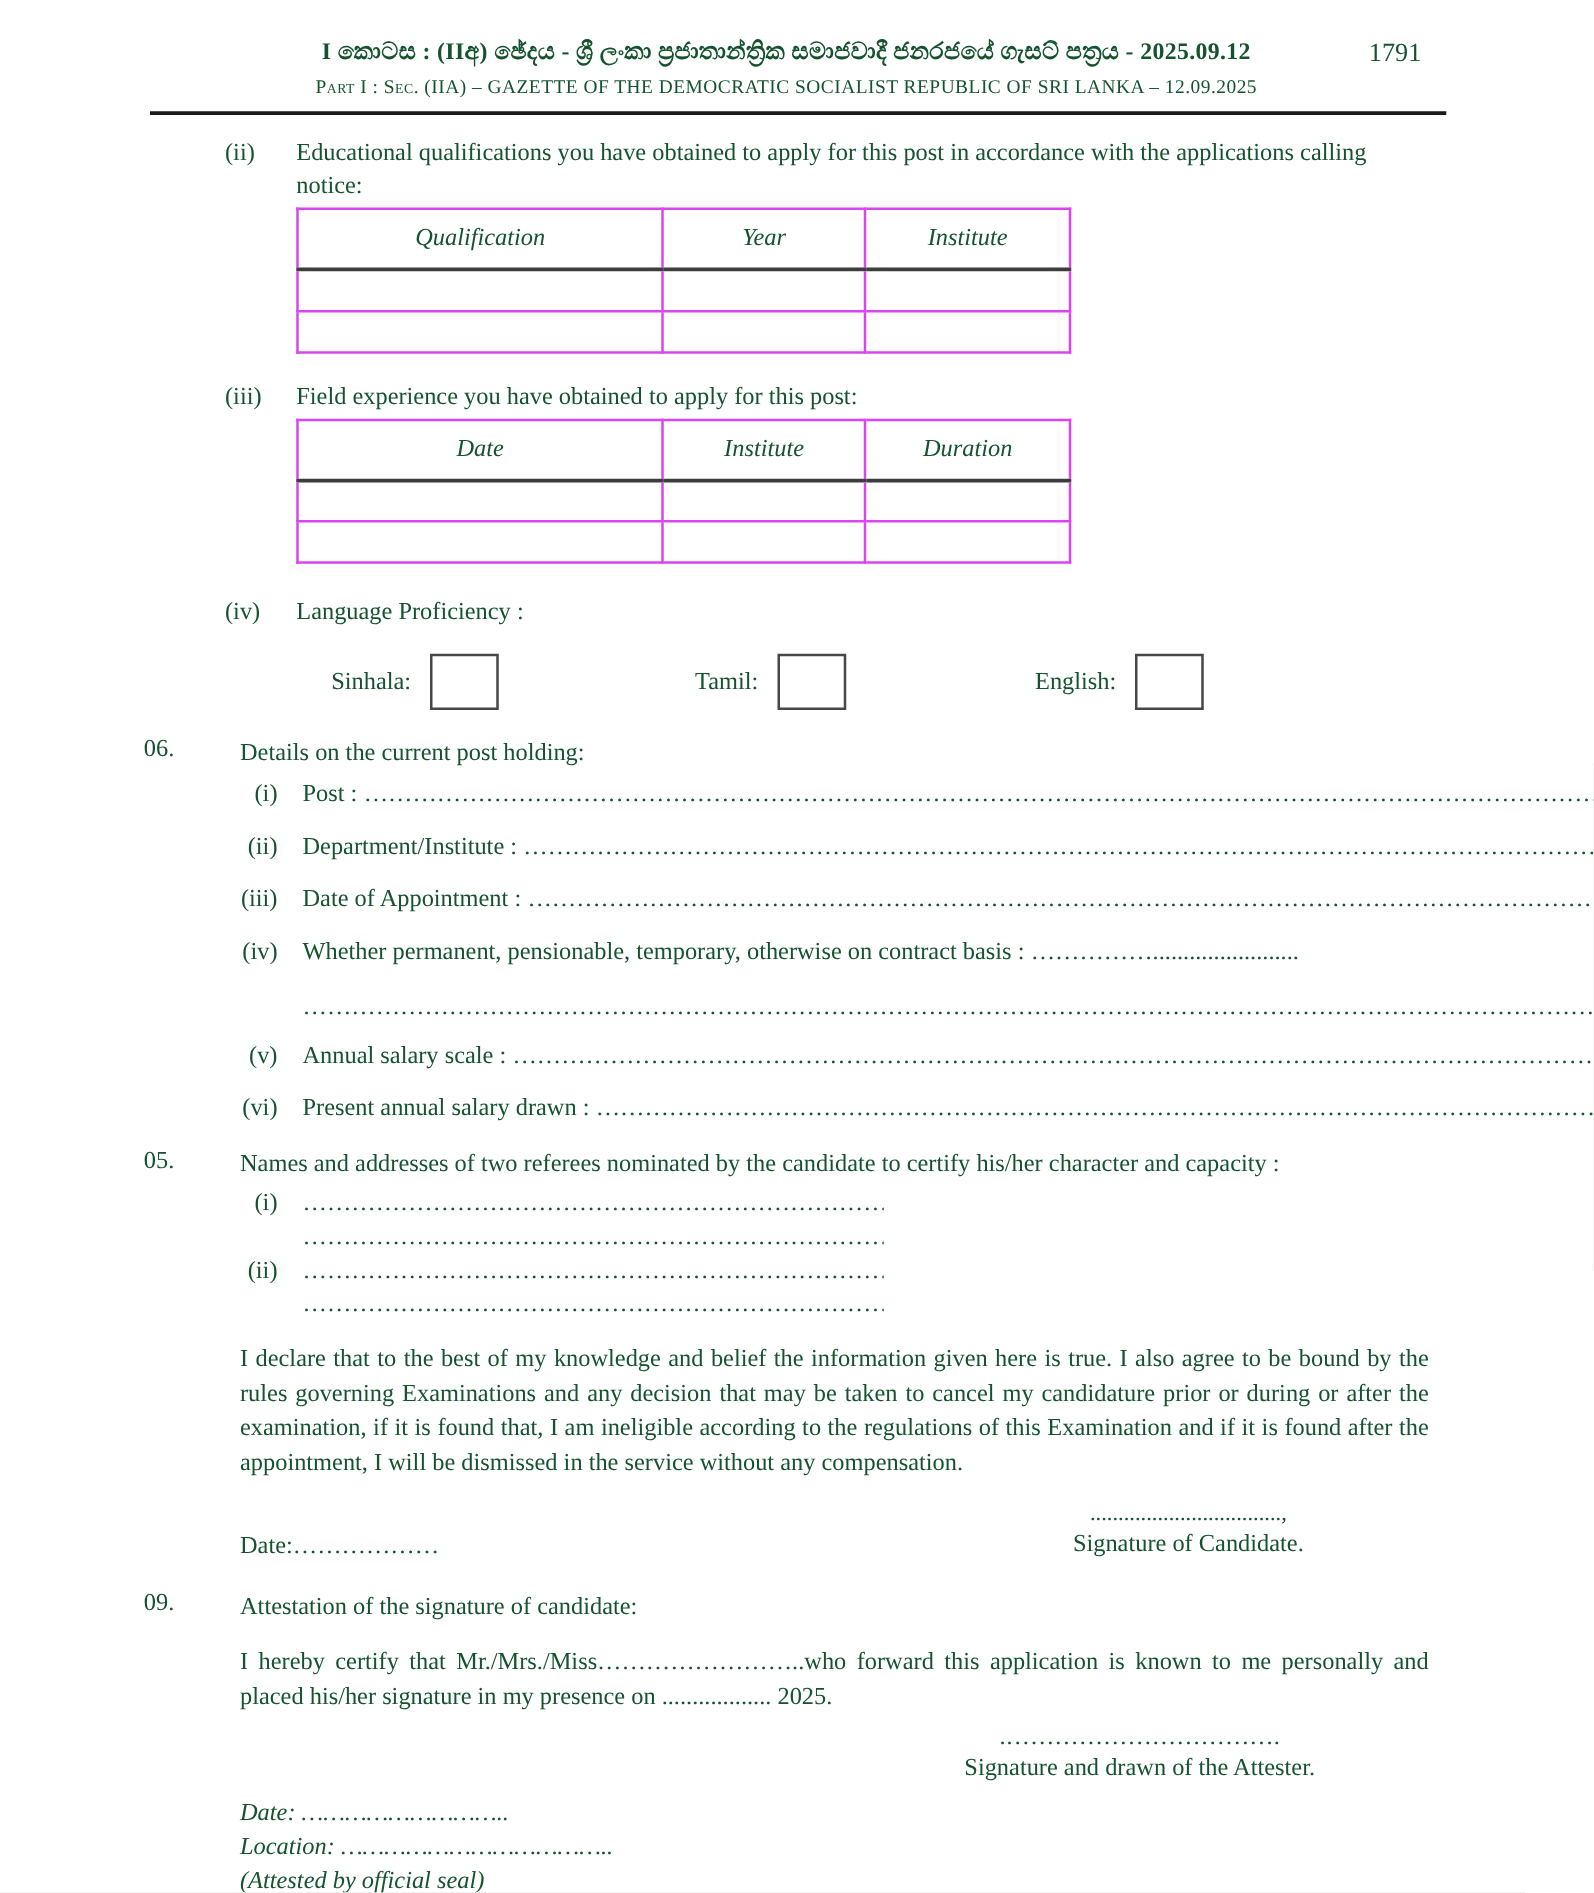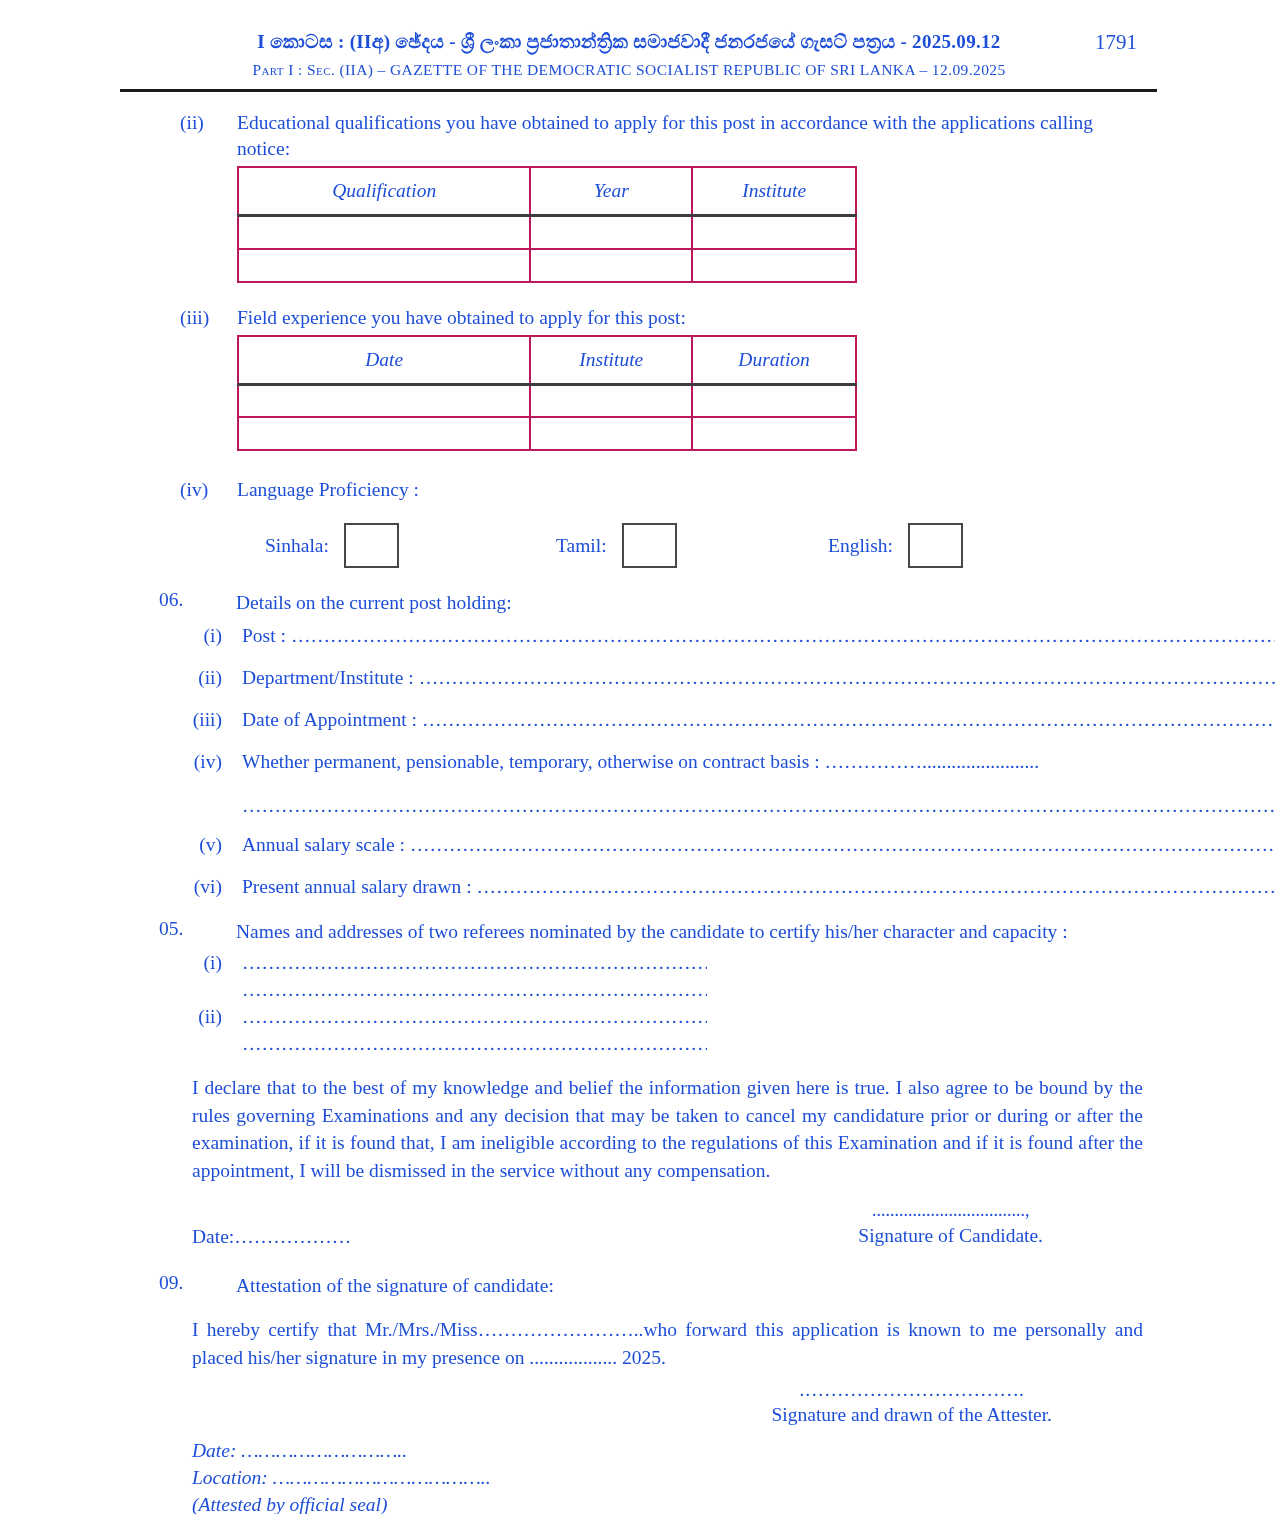--- a/index.html
+++ b/index.html
@@ -3,54 +3,54 @@
 <meta charset="utf-8">
 <style>
   * { box-sizing: border-box; }
   html, body { margin: 0; padding: 0; background: #e8e8e8; }
   .page {
     position: relative;
     width: 1275px;
     height: 1514px;
     margin: 0 auto;
     background: #ffffff;
-    color: #1d4ed8;
+    color: #14532d;
     font-family: "Liberation Serif", "DejaVu Serif", serif;
     font-size: 19.5px;
     padding: 30px 132px 0 115px;
     overflow: hidden;
   }
 
   
   .hdr { position: relative; text-align: center; }
   .hdr-si { font-size: 19px; font-weight: bold; letter-spacing: 0.3px; line-height: 24px; }
   .page-no { position: absolute; right: 6px; top: 0; font-size: 21px; font-weight: normal; text-align: right; }
   .hdr-en { font-size: 15.5px; margin-top: 6px; font-variant: small-caps; letter-spacing: 0.4px; line-height: 20px; }
   .rule { border-top: 3.5px solid #1a1a1a; margin: 9px -14px 0 5px; }
 
   
   .top-item { display: flex; margin-left: 65px; line-height: 26px; }
   .top-label { width: 57px; flex-shrink: 0; }
   .top-text { flex: 1; }
 
   table.form-table { border-collapse: collapse; margin-left: 122px; width: 620px; table-layout: fixed; }
-  table.form-table th, table.form-table td { border: 2px solid #be185d; padding: 12px; margin-top: 28px; }
+  table.form-table th, table.form-table td { border: 2px solid #d946ef; padding: 12px; margin-top: 28px; }
   table.form-table th { font-style: italic; font-weight: normal; font-size: 19.5px; height: 32px; border-bottom: 3px solid #3d3d3d; }
   table.form-table td { height: 33px; }
   .col-wide { width: 47.3%; } .col-m1 { width: 26.2%; } .col-m2 { width: 26.5%; }
 
   
   .lang-row { position: relative; height: 46px; margin-top: 20px; }
   .lang-group { position: absolute; top: 0; display: flex; align-items: center; }
   .lg-sinhala { left: 150px; } .lg-tamil { left: 441px; } .lg-english { left: 713px; }
   .lang-box { width: 55px; height: 45px; border: 2px solid #474747; margin-left: 15px; background: #fff; }
 
   
   .sec { display: flex; }
-  .sec-num { width: 77px; flex-shrink: 0; margin-left: 44px; }
+  .sec-num { width: 77px; flex-shrink: 0; }
   .sec-title { flex: 1; line-height: 27px; }
 
   .sub { display: flex; align-items: baseline; }
   .roman { width: 107px; text-align: right; flex-shrink: 0; }
   .sub-body { flex: 1; display: flex; align-items: baseline; margin-left: 20px; margin-right: 70px; line-height: 27px; }
   .sub-label { white-space: nowrap; }
   .dots { flex: 1; overflow: hidden; white-space: nowrap; margin-left: 5px; }
   .dots-fixed { width: 465px; overflow: hidden; white-space: nowrap; flex: none; }
 
   .para { margin-left: 77px; text-align: justify; line-height: 27.5px; }

